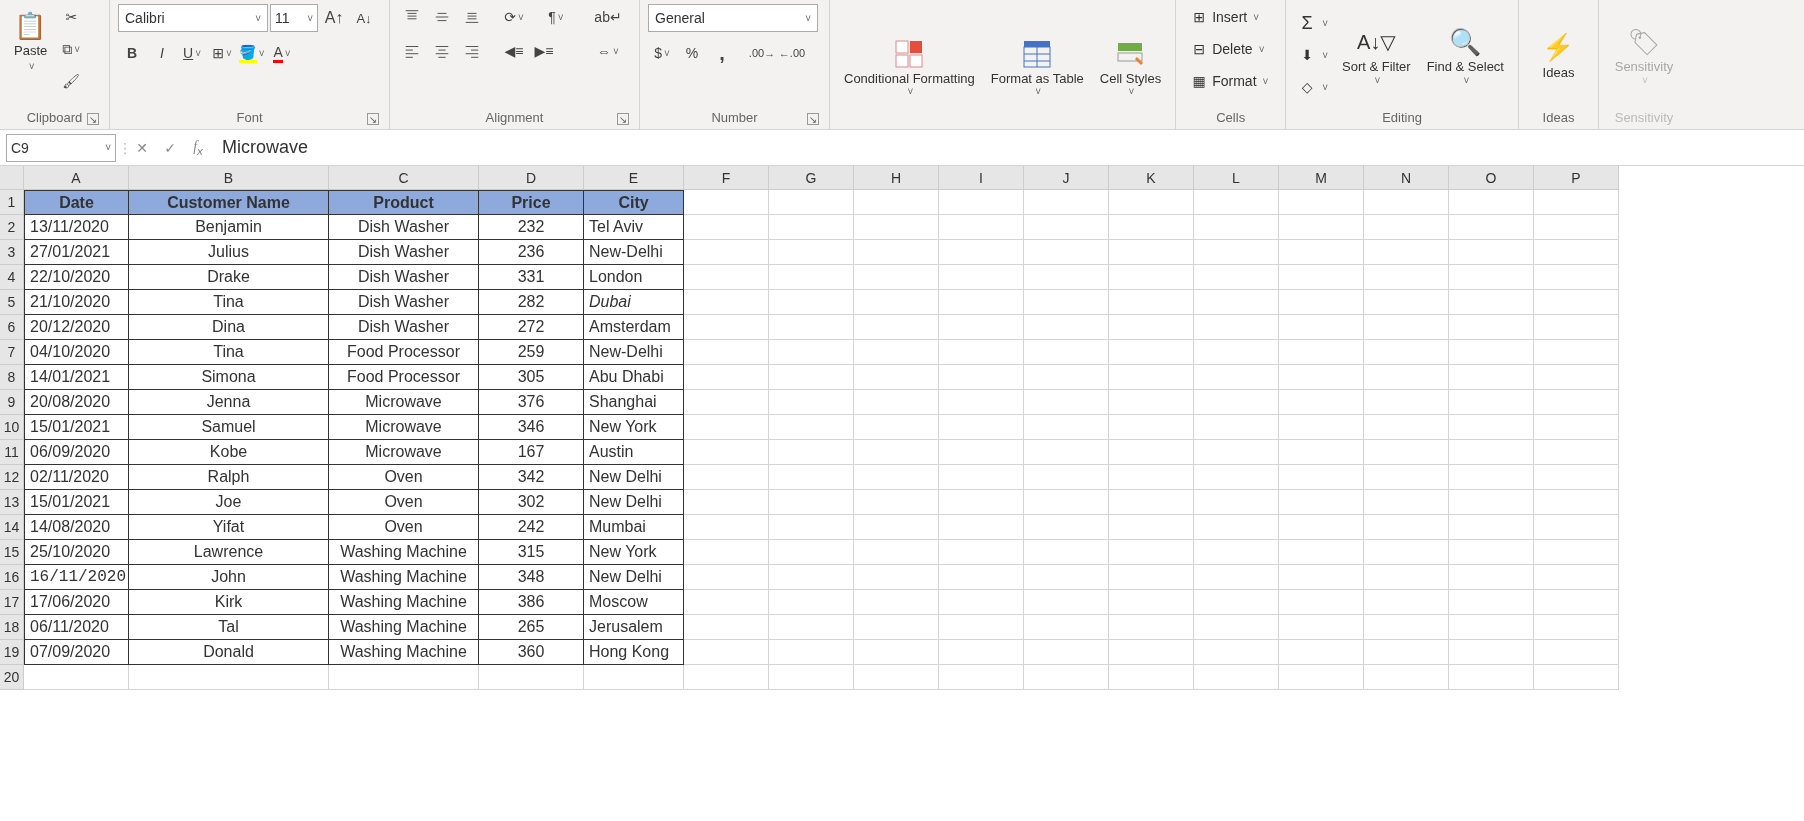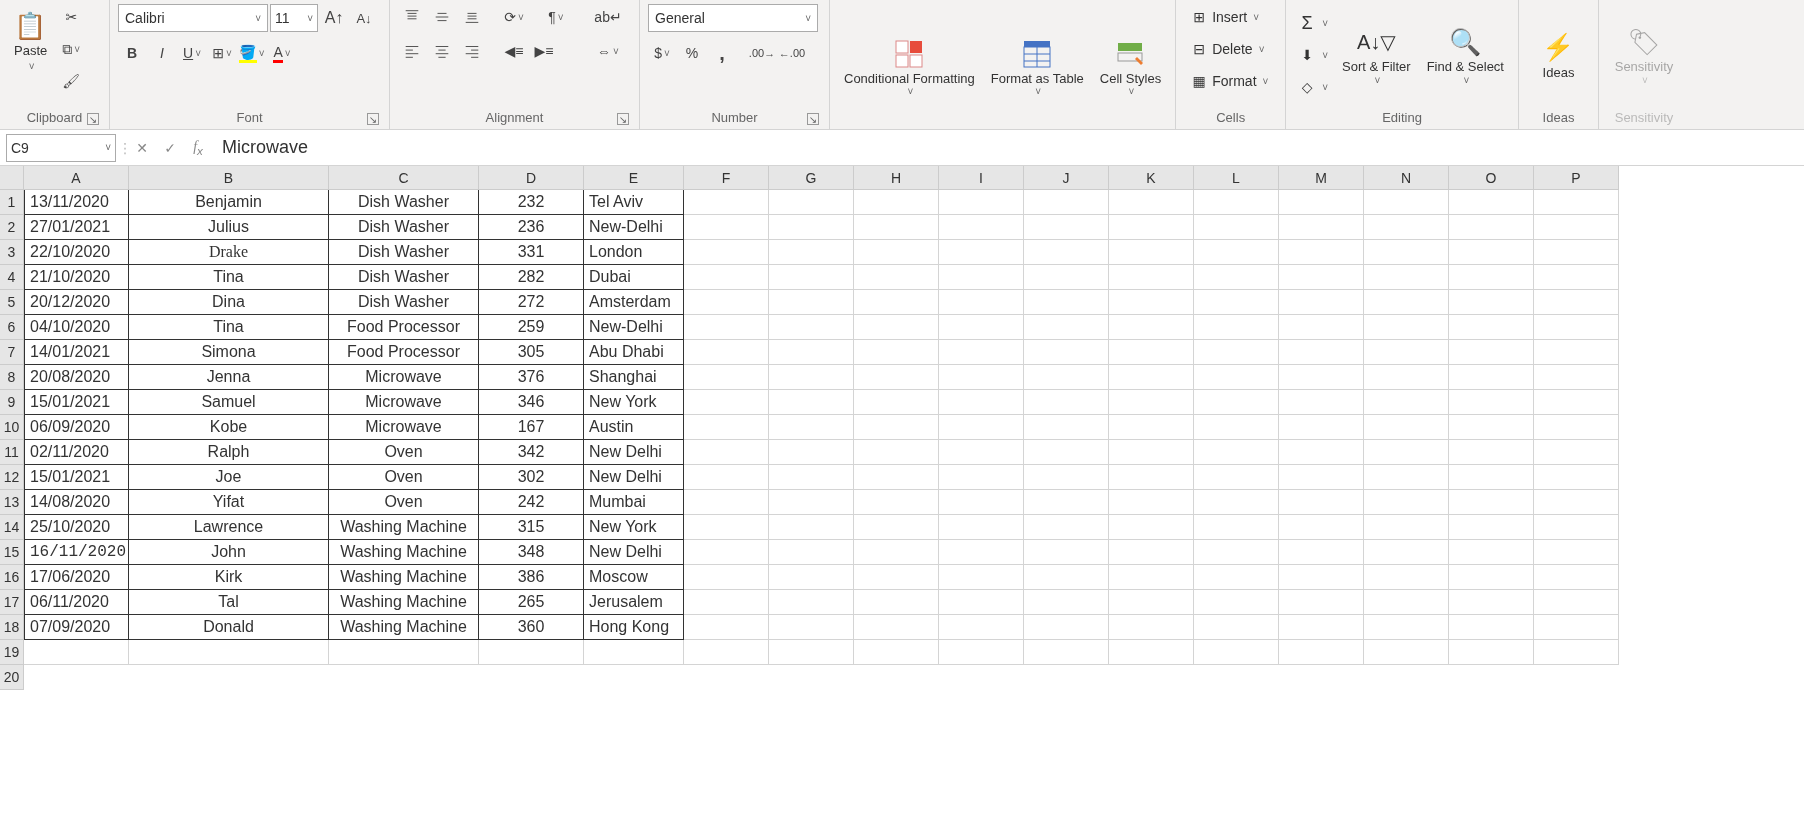--- a/index.html
+++ b/index.html
@@ -401,20 +401,38 @@
       <div class="rh">14</div>
       <div class="rh">15</div>
       <div class="rh">16</div>
       <div class="rh">17</div>
       <div class="rh">18</div>
       <div class="rh">19</div>
       <div class="rh">20</div>
     </div>
   <div class="cells" id="cells">
       <div class="crow">
+        <div class="cell hdr-cell data-top" style="width: 105px; border-left: 1px solid rgb(51, 51, 51);">Date</div>
+        <div class="cell hdr-cell data-top" style="width: 200px;">Customer Name</div>
+        <div class="cell hdr-cell data-top" style="width: 150px;">Product</div>
+        <div class="cell hdr-cell data-top" style="width: 105px;">Price</div>
+        <div class="cell hdr-cell data-top" style="width: 100px;">City</div>
+        <div class="cell" style="width: 85px;"></div>
+        <div class="cell" style="width: 85px;"></div>
+        <div class="cell" style="width: 85px;"></div>
+        <div class="cell" style="width: 85px;"></div>
+        <div class="cell" style="width: 85px;"></div>
+        <div class="cell" style="width: 85px;"></div>
+        <div class="cell" style="width: 85px;"></div>
+        <div class="cell" style="width: 85px;"></div>
+        <div class="cell" style="width: 85px;"></div>
+        <div class="cell" style="width: 85px;"></div>
+        <div class="cell" style="width: 85px;"></div>
+      </div>
+      <div class="crow">
         <div class="cell data-border left" style="width: 105px; border-left: 1px solid rgb(51, 51, 51);">13/11/2020</div>
         <div class="cell data-border center" style="width: 200px;">Benjamin</div>
         <div class="cell data-border center" style="width: 150px;">Dish Washer</div>
         <div class="cell data-border center" style="width: 105px;">232</div>
         <div class="cell data-border left" style="width: 100px;">Tel Aviv</div>
         <div class="cell" style="width: 85px;"></div>
         <div class="cell" style="width: 85px;"></div>
         <div class="cell" style="width: 85px;"></div>
         <div class="cell" style="width: 85px;"></div>
         <div class="cell" style="width: 85px;"></div>
@@ -438,42 +456,42 @@
         <div class="cell" style="width: 85px;"></div>
         <div class="cell" style="width: 85px;"></div>
         <div class="cell" style="width: 85px;"></div>
         <div class="cell" style="width: 85px;"></div>
         <div class="cell" style="width: 85px;"></div>
         <div class="cell" style="width: 85px;"></div>
         <div class="cell" style="width: 85px;"></div>
       </div>
       <div class="crow">
         <div class="cell data-border left" style="width: 105px; border-left: 1px solid rgb(51, 51, 51);">22/10/2020</div>
-        <div class="cell data-border center" style="width: 200px; font-family: Liberation Serif, serif;">Drake</div>
+        <div class="cell data-border center" style="width: 200px;">Drake</div>
         <div class="cell data-border center" style="width: 150px;">Dish Washer</div>
         <div class="cell data-border center" style="width: 105px;">331</div>
         <div class="cell data-border left" style="width: 100px;">London</div>
         <div class="cell" style="width: 85px;"></div>
         <div class="cell" style="width: 85px;"></div>
         <div class="cell" style="width: 85px;"></div>
         <div class="cell" style="width: 85px;"></div>
         <div class="cell" style="width: 85px;"></div>
         <div class="cell" style="width: 85px;"></div>
         <div class="cell" style="width: 85px;"></div>
         <div class="cell" style="width: 85px;"></div>
         <div class="cell" style="width: 85px;"></div>
         <div class="cell" style="width: 85px;"></div>
         <div class="cell" style="width: 85px;"></div>
       </div>
       <div class="crow">
         <div class="cell data-border left" style="width: 105px; border-left: 1px solid rgb(51, 51, 51);">21/10/2020</div>
         <div class="cell data-border center" style="width: 200px;">Tina</div>
         <div class="cell data-border center" style="width: 150px;">Dish Washer</div>
         <div class="cell data-border center" style="width: 105px;">282</div>
-        <div class="cell data-border left" style="width: 100px;">Dubai</div>
+        <div class="cell data-border left" style="width: 100px; font-style: italic;">Dubai</div>
         <div class="cell" style="width: 85px;"></div>
         <div class="cell" style="width: 85px;"></div>
         <div class="cell" style="width: 85px;"></div>
         <div class="cell" style="width: 85px;"></div>
         <div class="cell" style="width: 85px;"></div>
         <div class="cell" style="width: 85px;"></div>
         <div class="cell" style="width: 85px;"></div>
         <div class="cell" style="width: 85px;"></div>
         <div class="cell" style="width: 85px;"></div>
         <div class="cell" style="width: 85px;"></div>

